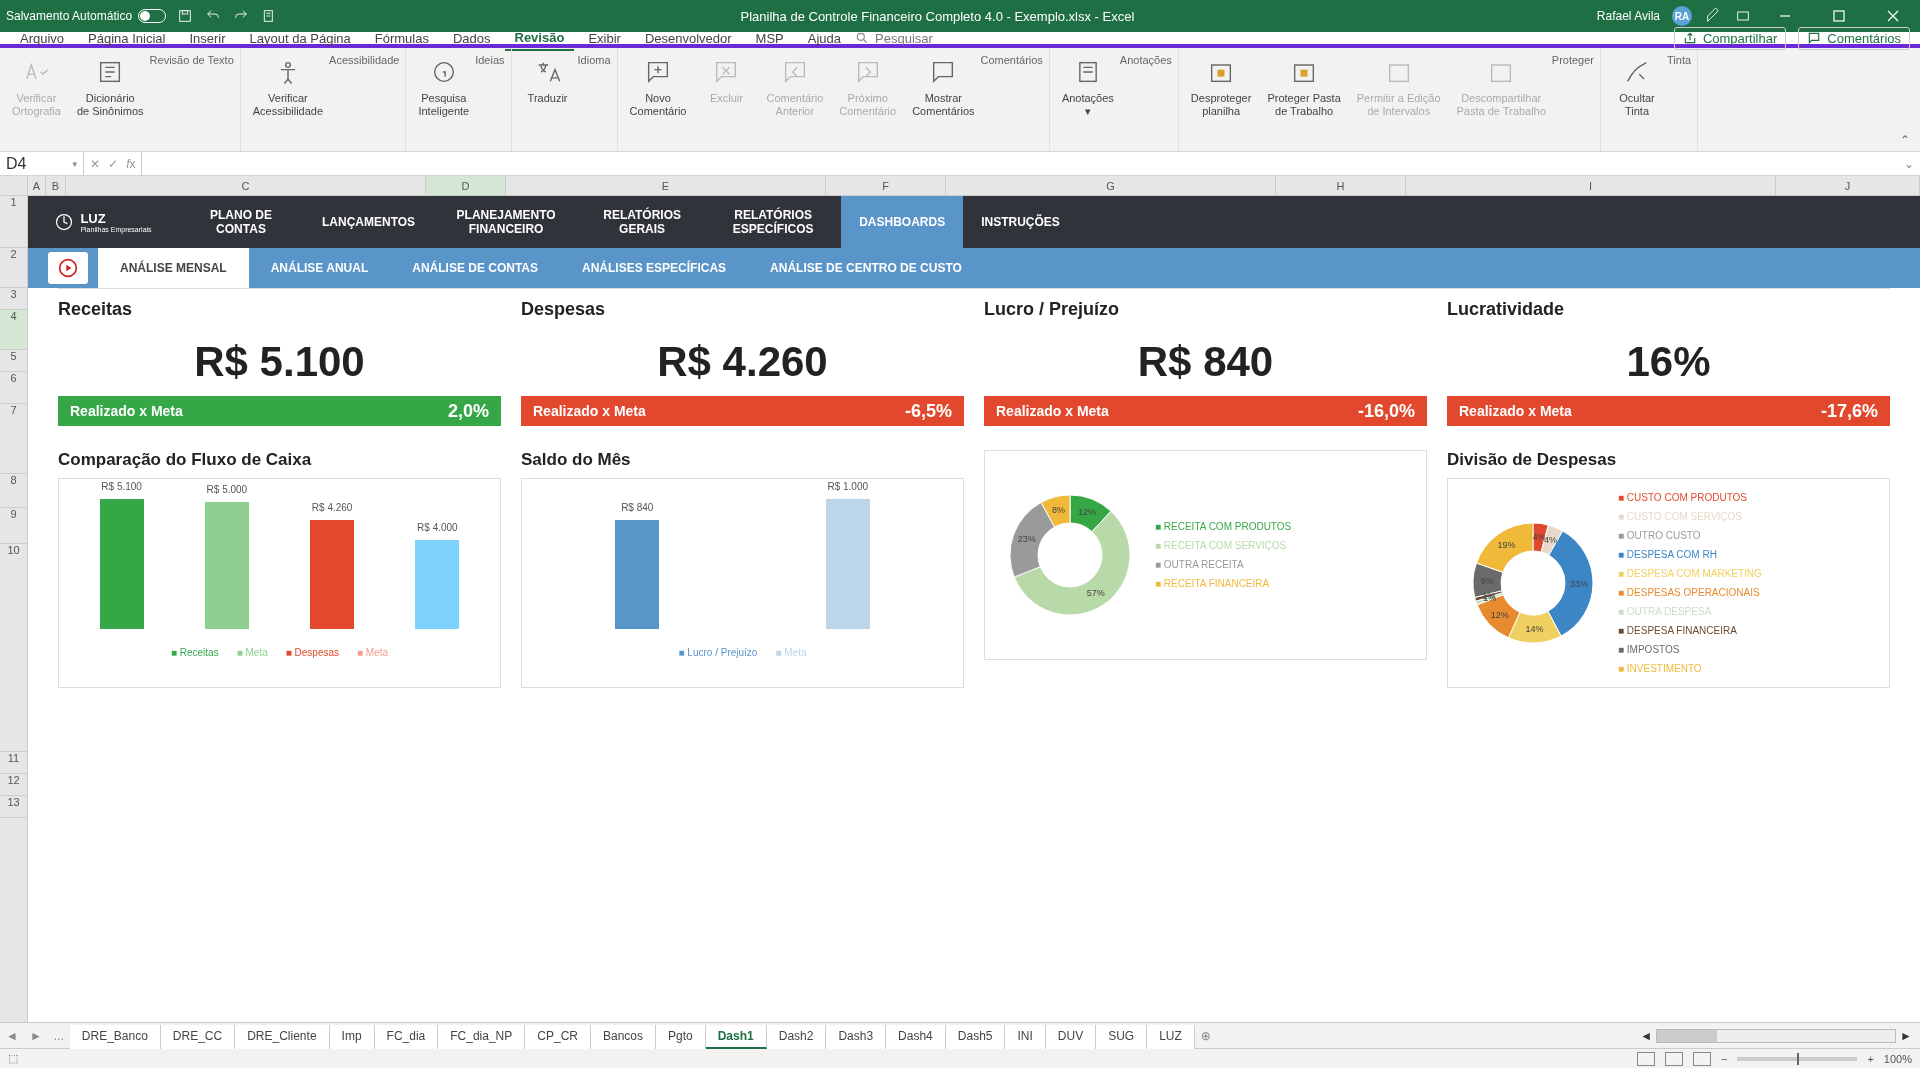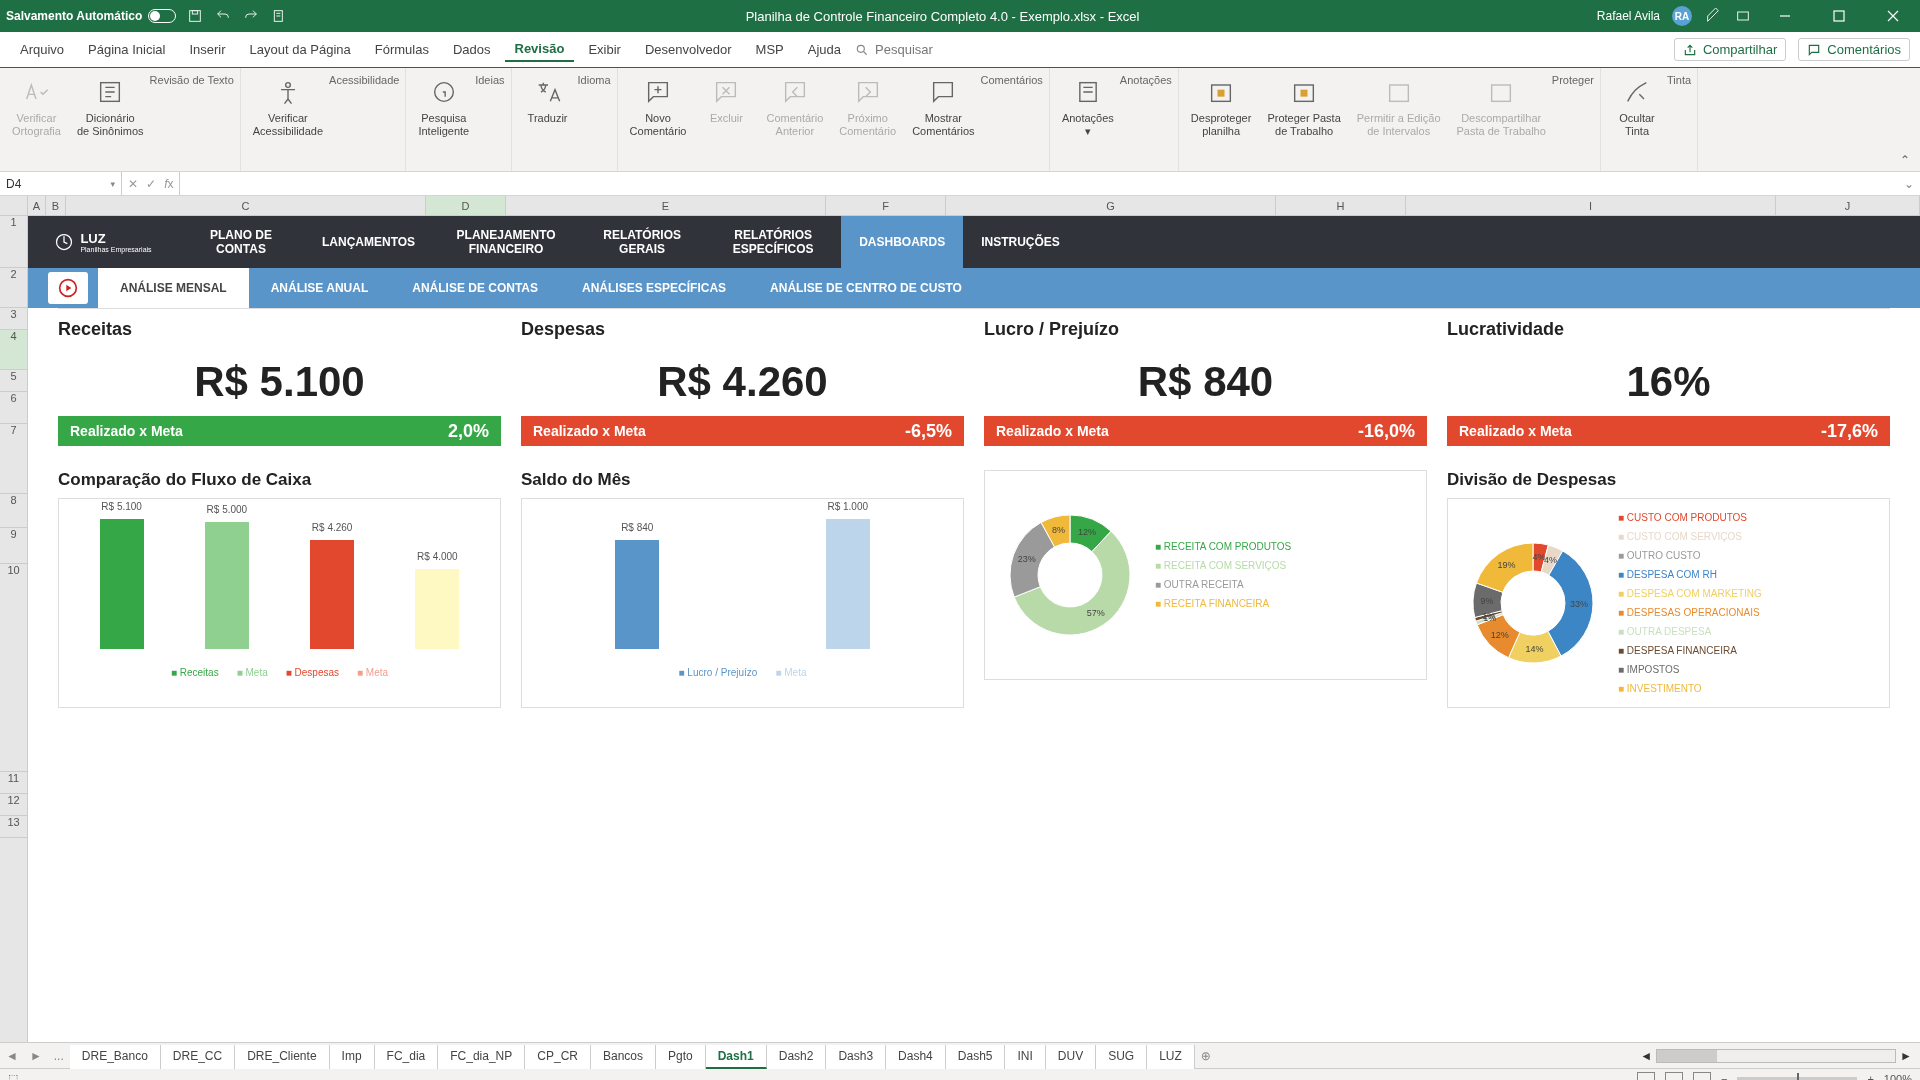--- a/index.html
+++ b/index.html
@@ -1,54 +1,54 @@
 <!DOCTYPE html>
 <html><head>
 <meta charset="utf-8">
 <style>
 * { box-sizing: border-box; margin: 0; padding: 0; font-family: "Segoe UI", Arial, sans-serif; }
 body { background: #fff; overflow: hidden; width: 1920px; height: 1080px; font-size: 12px; color: #333; user-select: none; }
 
 
 .titlebar { background: #1e6f43; height: 32px; display: flex; align-items: center; color: #fff; padding: 0 6px; }
 .tb-left { display: flex; align-items: center; gap: 10px; }
-.tb-left .autosave { display: flex; align-items: center; gap: 6px; font-size: 12px; font-weight: bold; }
+.tb-left .autosave { display: flex; align-items: center; gap: 6px; font-size: 12px; }
 .toggle { width: 28px; height: 14px; border: 1px solid #fff; border-radius: 7px; position: relative; }
 .toggle::after { content:''; width:10px; height:10px; background:#fff; border-radius:50%; position:absolute; top:1px; left:1px; }
 .tb-icon { width: 18px; height: 18px; display:flex; align-items:center; justify-content:center; opacity:.9; }
 .tb-icon svg { width: 16px; height:16px; stroke:#fff; fill:none; stroke-width:1.5; }
 .tb-center { flex:1; text-align:center; font-size:13px; }
 .tb-right { display:flex; align-items:center; gap:12px; }
 .avatar { width:20px; height:20px; border-radius:50%; background:#5aa2d4; color:#fff; display:flex; align-items:center; justify-content:center; font-size:10px; font-weight:600; }
 .winbtn { width:42px; height:32px; display:flex; align-items:center; justify-content:center; }
 .winbtn svg { width:12px; height:12px; stroke:#fff; fill:none; stroke-width:1.2; }
 
 
-.menurow { height:36px; display:flex; align-items:center; gap:4px; padding:0 10px; border-bottom:1px solid #6d28d9; font-size:13px; }
+.menurow { height:16px; display:flex; align-items:center; gap:4px; padding:0 10px; border-bottom:4px solid #6d28d9; font-size:13px; }
 .menurow .mi { padding:4px 10px; color:#444; }
 .menurow .mi.active { color:#1e6f43; border-bottom:2px solid #1e6f43;font-weight:bold; }
 .menurow .spacer { flex:1; }
 .menurow .searchbox { display:flex; align-items:center; gap:6px; color:#777; }
 .menurow .rightbtn { display:flex; align-items:center; gap:6px; padding:3px 8px; border:1px solid #ccc; border-radius:3px; color:#1e6f43; margin-left:8px; }
 
 
 .ribbon { height:104px; background:#f3f2f1; border-bottom:1px solid #d4d4d4; display:flex; }
 .rgroup { display:flex; flex-direction:row; padding:4px 6px 2px; border-right:1px solid #e1e1e1; }
 .rgroup .gbody { flex:1; display:flex; align-items:flex-start; gap:4px; }
 .rgroup .glabel { text-align:center; font-size:11px; color:#666; padding-top:2px; }
 .rbtn { display:flex; flex-direction:column; align-items:center; justify-content:flex-start; padding:4px 6px; min-width:60px; text-align:center; font-size:11px; color:#444; line-height:1.2; }
 .rbtn.dim { color:#aaa; }
 .rbtn .ricon { width:32px; height:32px; display:flex; align-items:center; justify-content:center; margin-bottom:4px; }
 .rbtn .ricon svg { width:28px; height:28px; stroke:#666; fill:none; stroke-width:1.2; }
 .rbtn.dim .ricon svg { stroke:#bbb; }
 .ribbon .collapse { margin-left:auto; width:30px; display:flex; align-items:flex-end; justify-content:center; padding-bottom:4px; color:#666; }
 
 
 .fxrow { height:24px; display:flex; align-items:stretch; border-bottom:1px solid #d4d4d4; background:#fff; }
-.namebox { width:122px; border-right:1px solid #ccc; display:flex; align-items:center; padding:0 6px; font-size:12px; position:relative; }
+.namebox { width:84px; border-right:1px solid #ccc; display:flex; align-items:center; padding:0 6px; font-size:16px; position:relative; }
 .namebox::after { content:'▾'; position:absolute; right:6px; font-size:9px; color:#888; }
 .fxbtns { display:flex; align-items:center; padding:0 6px; gap:8px; color:#999; border-right:1px solid #ccc; }
 .fxinput { flex:1; padding:0 6px; display:flex; align-items:center; }
 .fxrow .expand { width:22px; display:flex; align-items:center; justify-content:center; color:#888; }
 
 
 .colhdr { height:20px; display:flex; background:#e6e6e6; border-bottom:1px solid #ccc; font-size:11px; color:#555; }
 .colhdr .corner { width:28px; border-right:1px solid #ccc; background:#e6e6e6; }
 .colhdr .ch { border-right:1px solid #ccc; text-align:center; line-height:20px; }
 .colhdr .ch.sel { background:#d4e6d4; }
@@ -543,21 +543,21 @@
             <div class="bars">
               <div class="b" style="height:130px;background:#36a747">
                 <div class="lbl">R$ 5.100</div>
               </div>
               <div class="b" style="height:127px;background:#8fcf8f">
                 <div class="lbl">R$ 5.000</div>
               </div>
               <div class="b" style="height:109px;background:#e2482d">
                 <div class="lbl">R$ 4.260</div>
               </div>
-              <div class="b" style="height:80px;background:#fef9c3">
+              <div class="b" style="height:89px;background:#7dd3fc">
                 <div class="lbl">R$ 4.000</div>
               </div>
             </div>
             <div class="leg">
               <span style="color:#36a747">Receitas</span>
               <span style="color:#8fcf8f">Meta</span>
               <span style="color:#e2482d">Despesas</span>
               <span style="color:#f19e90">Meta</span>
             </div>
           </div>

